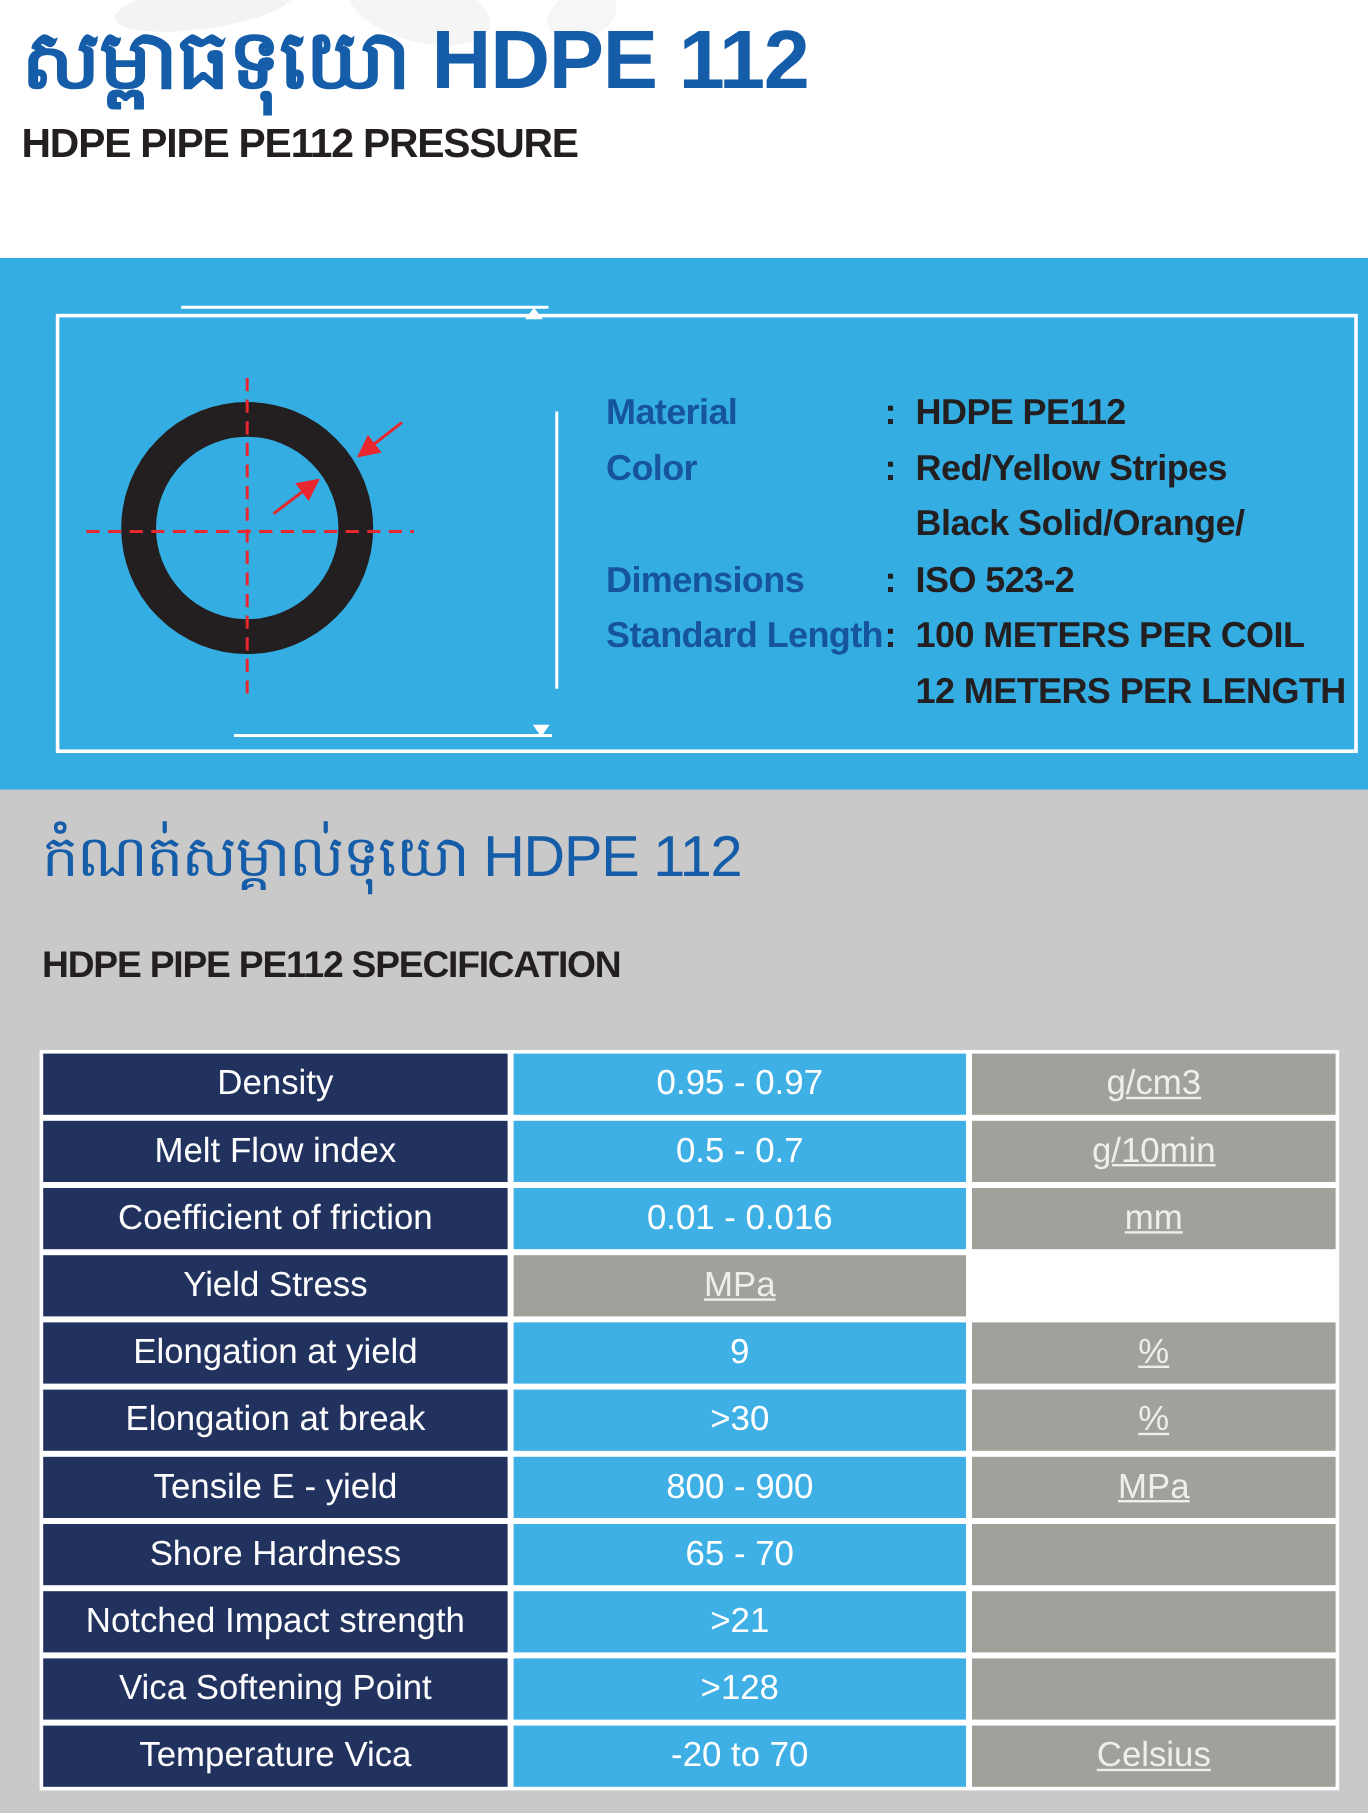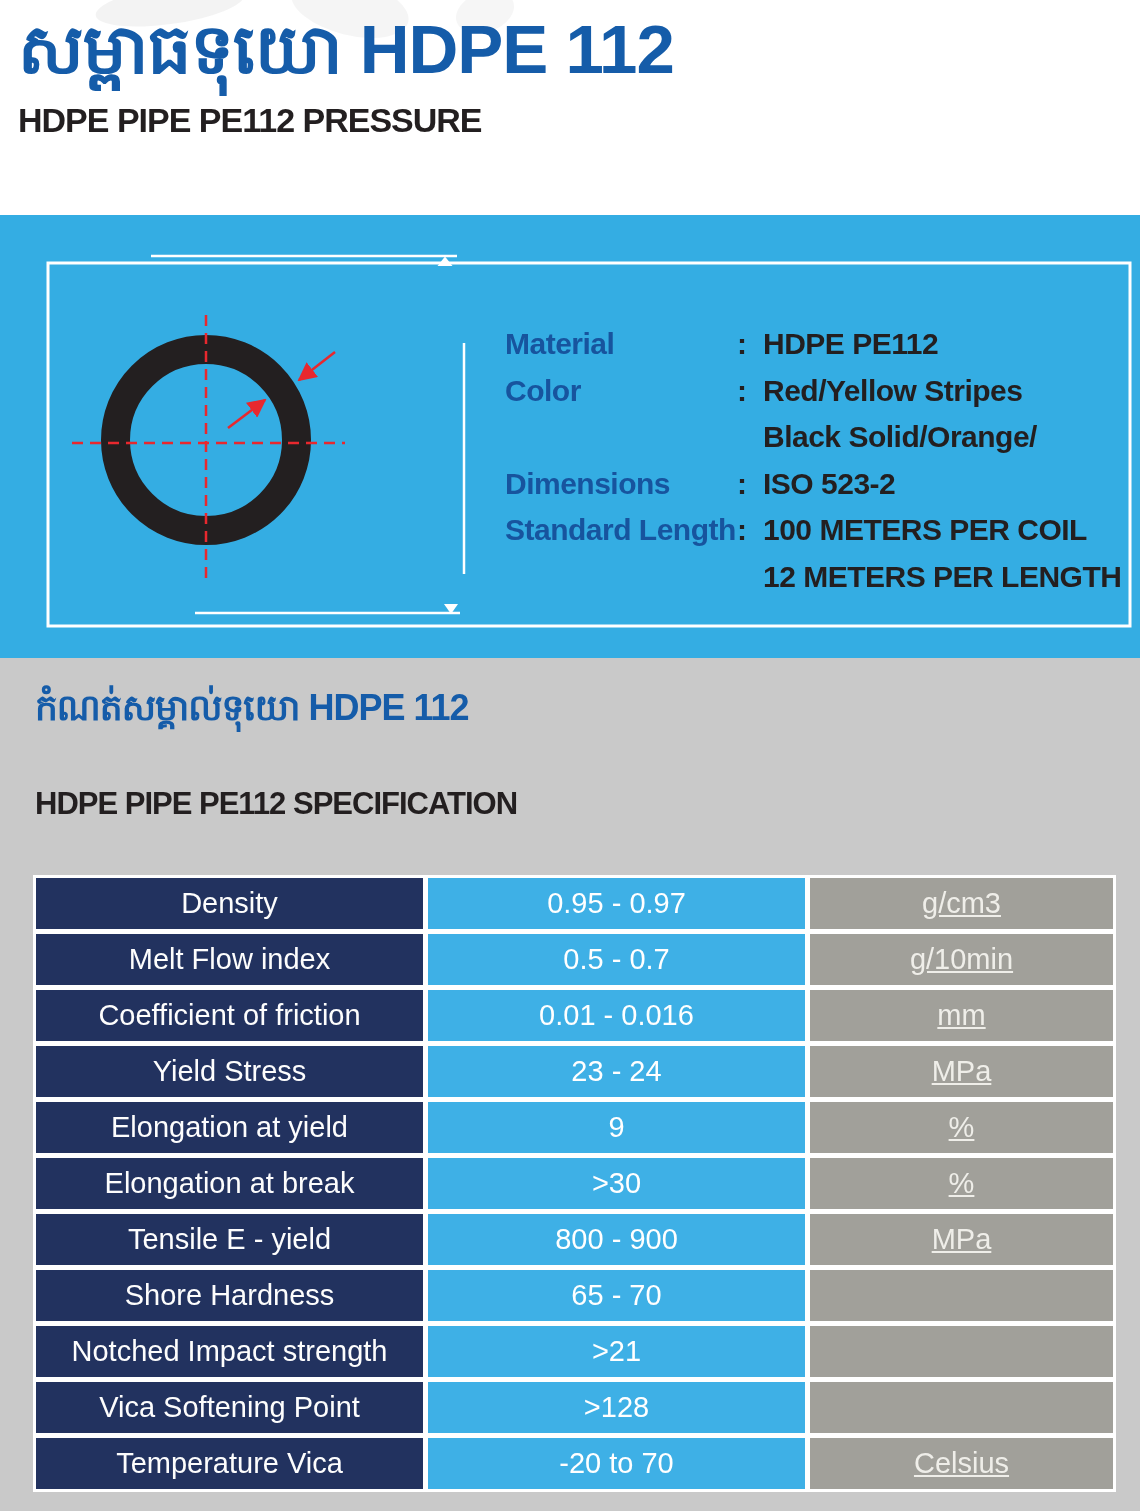--- a/index.html
+++ b/index.html
@@ -40,21 +40,21 @@
   .spec-label{width:232px;flex:0 0 232px;font-size:30px;font-weight:bold;line-height:46.5px;
     letter-spacing:-0.5px;color:var(--c-label-blue,#17549E);white-space:nowrap;}
   .spec-colon{width:26px;flex:0 0 26px;font-size:30px;font-weight:bold;line-height:46.5px;color:var(--c-black,#231F20);}
   .spec-values{flex:1;}
   .spec-value-line{font-size:30px;font-weight:bold;line-height:46.5px;letter-spacing:-0.5px;
     color:var(--c-black,#231F20);white-space:nowrap;}
   
   .gray-section{position:absolute;left:0;top:658px;width:1140px;height:853px;background:var(--c-bg-gray,#C9C9C9);}
   .kh-title2{
     position:absolute;left:35px;top:28px;margin:0;
-    font-size:36px;font-weight:bold;line-height:1.2;
+    font-size:48px;font-weight:normal;line-height:1.2;
     color:var(--c-title-blue,#155CA9);letter-spacing:-1px;white-space:nowrap;
   }
   .en-title2{
     position:absolute;left:35px;top:128px;margin:0;
     font-size:31px;font-weight:bold;letter-spacing:-1px;
     color:var(--c-black,#231F20);white-space:nowrap;
   }
   .spec-table{
     position:absolute;left:33px;top:217px;width:1083px;box-sizing:border-box;
     background:#fff;padding:3px;display:flex;flex-direction:column;gap:5px;
@@ -151,21 +151,20 @@
   </div>
 
   <div class="t-row">
     <div class="t-cell c-prop">Coefficient of friction</div>
     <div class="t-cell c-val">0.01 - 0.016</div>
     <div class="t-cell c-unit">mm</div>
   </div>
 
   <div class="t-row">
     <div class="t-cell c-prop">Yield Stress</div>
-    <div class="t-cell c-val">23 - 24</div>
     <div class="t-cell c-unit">MPa</div>
   </div>
 
   <div class="t-row">
     <div class="t-cell c-prop">Elongation at yield</div>
     <div class="t-cell c-val">9</div>
     <div class="t-cell c-unit">%</div>
   </div>
 
   <div class="t-row">

